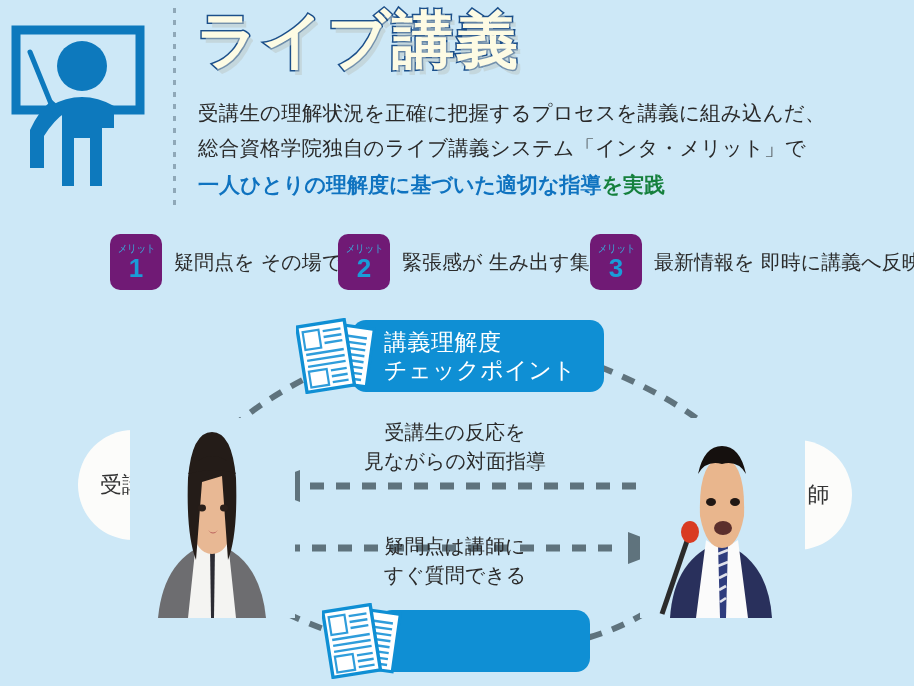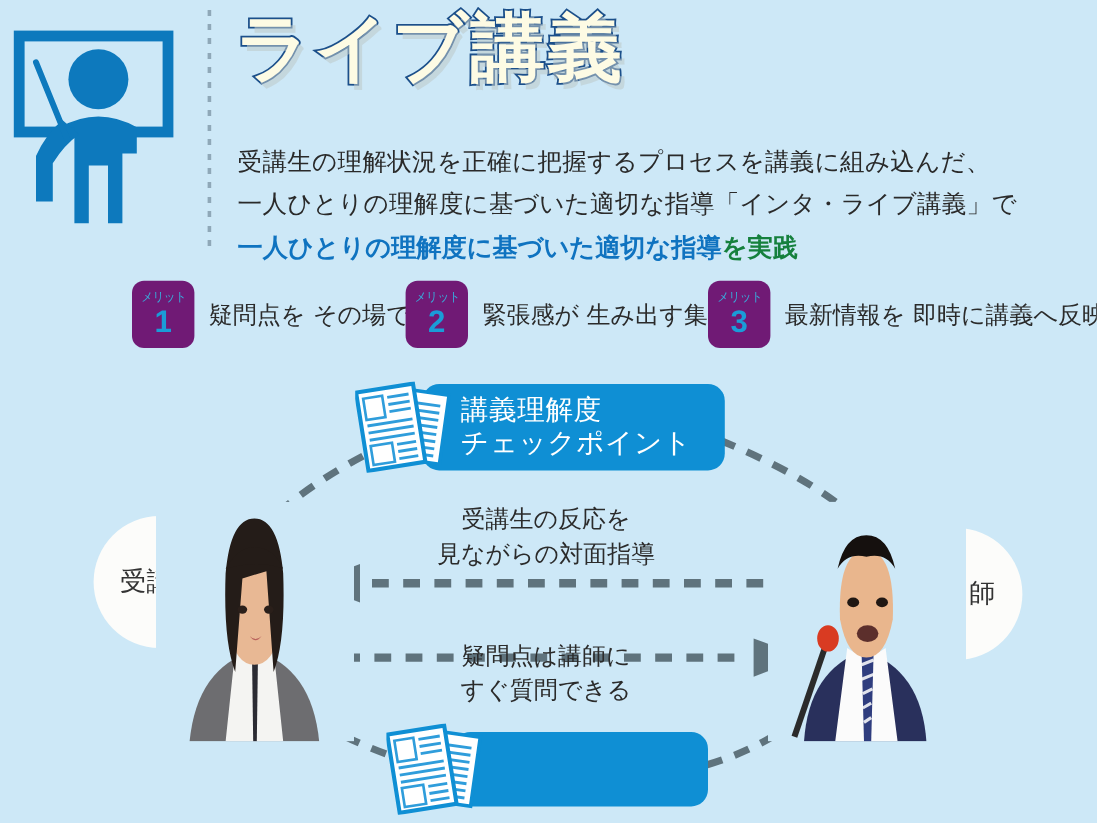--- a/index.html
+++ b/index.html
@@ -22,21 +22,21 @@
     font-family:"DejaVu Sans","Liberation Sans",sans-serif;
     color:#fdfbe4;
     -webkit-text-stroke:3px #1b4f8a;
     paint-order:stroke fill;
     text-shadow:4px 5px 0 rgba(190,200,200,.55);
     white-space:nowrap;line-height:1.1;
   }
 
   .lead{position:absolute;left:198px;top:96px;width:700px;
     font-size:20.5px;color:#2a2a2a;line-height:1.72;letter-spacing:.2px;
-    font-family:"DejaVu Serif","Liberation Serif",serif;margin-top:22px;}
+    font-family:"DejaVu Serif","Liberation Serif",serif;}
   .lead .l3{font-family:"Liberation Sans","DejaVu Sans",sans-serif;
     font-weight:700;color:#0f73c0;font-size:21px;letter-spacing:0;}
   .lead .l3 .tail{color:#15803d;}
 
   
   .merits{position:absolute;left:110px;top:234px;width:800px;height:64px;}
   .merit{position:absolute;top:0;display:flex;align-items:center;}
   .merit-badge{width:52px;height:56px;background:#701a75;border-radius:10px;
     display:flex;flex-direction:column;align-items:center;justify-content:center;
     flex:0 0 auto;}
@@ -89,21 +89,21 @@
       <line x1="20" y1="28" x2="46" y2="92" stroke="#0d79bd" stroke-width="5" stroke-linecap="round"></line>
     </svg>
   </div>
 
   <div class="divider"></div>
 
   <div class="title">ライブ講義</div>
 
   <div class="lead">
     <div>受講生の理解状況を正確に把握するプロセスを講義に組み込んだ、</div>
-    <div>一人ひとりの理解度に基づいた適切な指導「インタ・ライブ講義」で</div>
+    <div>総合資格学院独自のライブ講義システム「インタ・メリット」で</div>
     <div class="l3"><span>一人ひとりの理解度に基づいた適切な指導</span><span class="tail">を実践</span></div>
   </div>
 
   <div class="merits">
     <div class="merit" style="left:0">
       <div class="merit-badge">
         <span class="mk">メリット</span>
         <span class="mn">1</span>
       </div>
       <div class="merit-text">疑問点を

